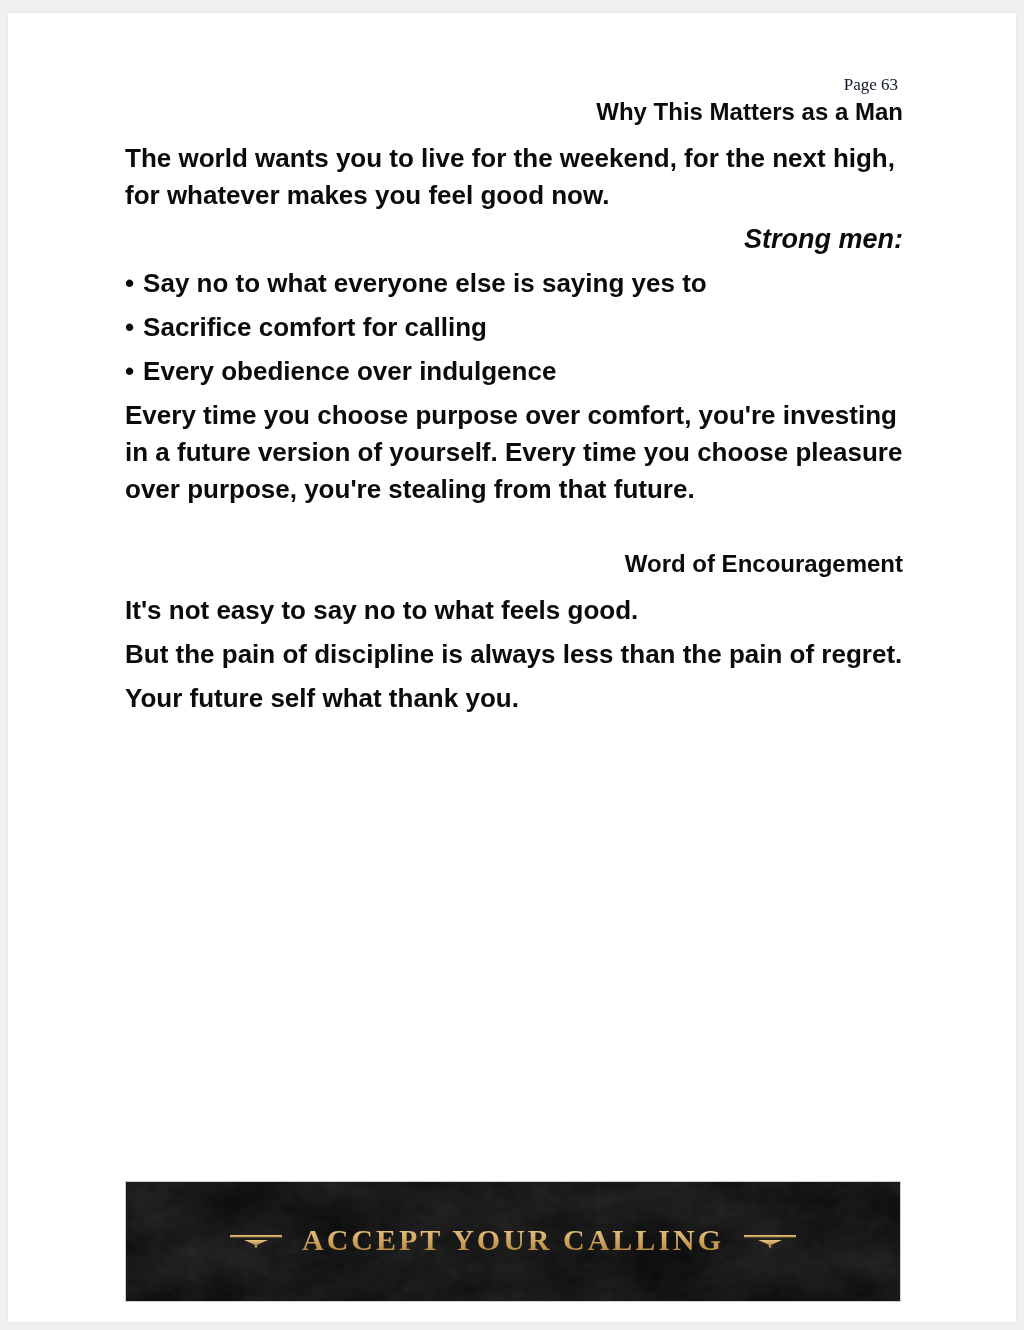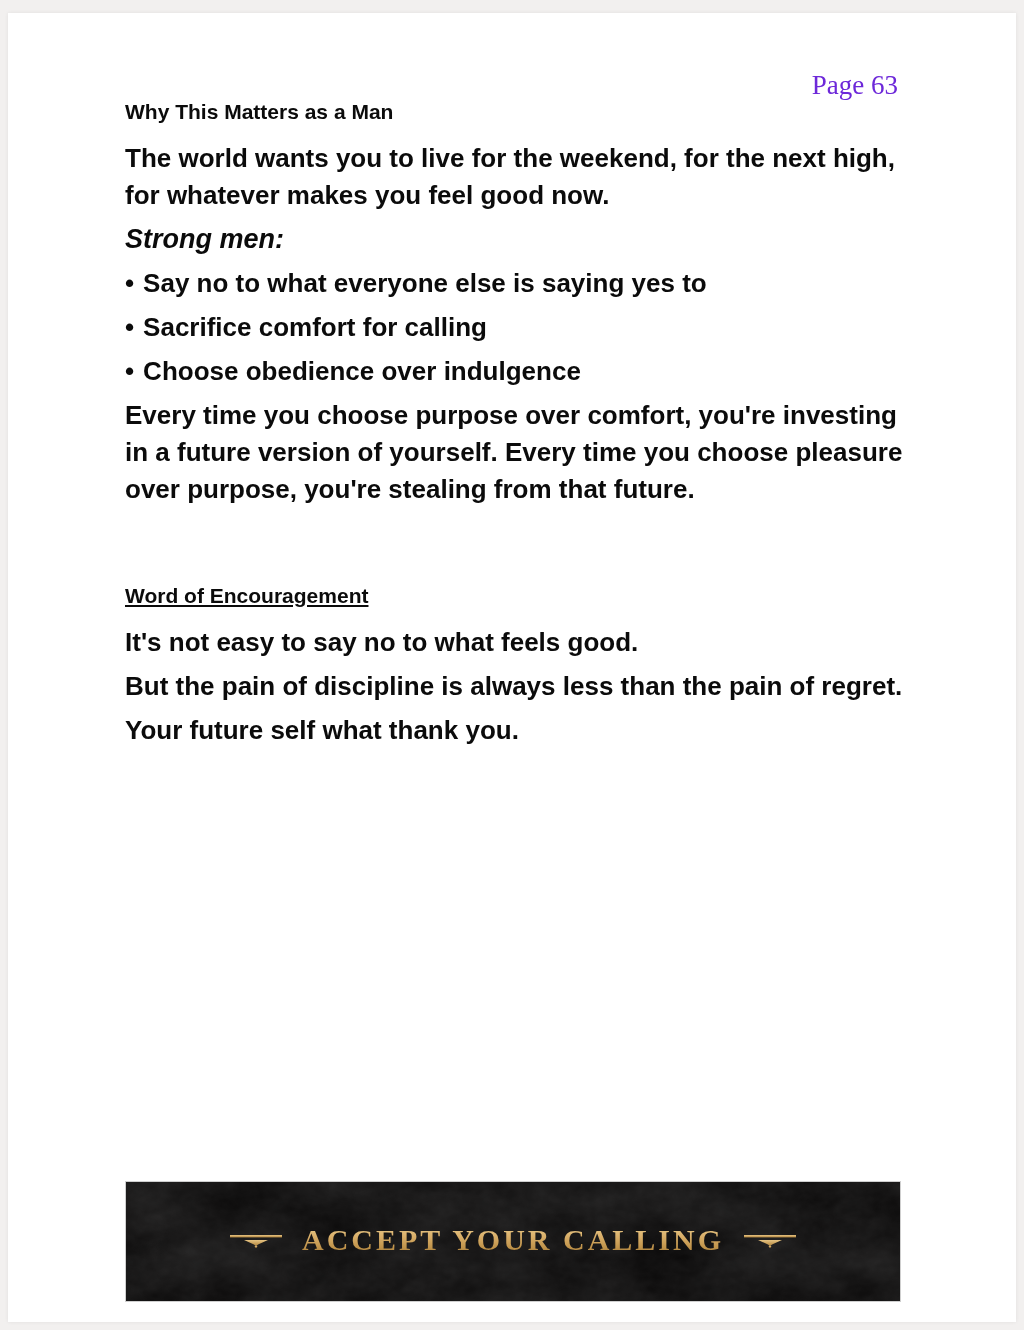--- a/index.html
+++ b/index.html
@@ -11,33 +11,33 @@
   }
   .canvas{position:relative;width:1024px;height:1330px;background:var(--canvas_bg,#f2f0ef);}
   .page{
     position:absolute;left:8px;top:13px;width:1008px;height:1309px;
     background:var(--page_bg,#ffffff);
     box-shadow:0 0 4px rgba(0,0,0,.07);
   }
   .page-number{
     position:absolute;top:60px;right:118px;
     font-family:"Liberation Serif",serif;
-    font-size:27px;line-height:24px;color:#6d28d9;
+    font-size:17px;line-height:24px;color:#0f172a;
   }
   .content{
     position:absolute;left:117px;top:83px;width:778px;
     color:var(--text,#0b0b0b);
     font-size:26px;line-height:37px;
   }
   h1,h2{
-    font-size:21px;line-height:32px;font-weight:700;margin:0 0 12px 0;color:var(--text,#0b0b0b);
+    font-size:24px;line-height:32px;font-weight:700;margin:0 0 12px 0;color:var(--text,#0b0b0b);text-align:right;
   }
-  h2{margin-top:72px;text-decoration:underline;}
+  h2{margin-top:40px;}
   .content p{margin:0 0 7px 0;font-weight:bold;}
-  .list-intro{font-weight:700;font-style:italic;font-size:27px;}
+  .list-intro{font-weight:700;font-style:italic;font-size:27px;text-align:right;}
   ul.bullets{list-style:none;margin:0;padding:0;}
   ul.bullets li{margin:0 0 7px 0;font-weight:bold;}
   .bullet{display:inline-block;margin-right:9px;}
   
   .banner{
     position:absolute;left:117px;bottom:20px;width:776px;height:121px;
     background:var(--banner_bg,#0c0b0b);
     border:1px solid #cfcfcf;box-sizing:border-box;
     overflow:hidden;
   }
@@ -73,21 +73,21 @@
       <p>The world wants you to live for the weekend, for the next high, for whatever makes you feel good now.</p>
       <p class="list-intro">Strong men:</p>
       <ul class="bullets">
         <li>
           <span class="bullet">•</span><span>Say no to what everyone else is saying yes to</span>
         </li>
         <li>
           <span class="bullet">•</span><span>Sacrifice comfort for calling</span>
         </li>
         <li>
-          <span class="bullet">•</span><span>Choose obedience over indulgence</span>
+          <span class="bullet">•</span><span>Every obedience over indulgence</span>
         </li>
       </ul>
       <p>Every time you choose purpose over comfort, you're investing in a future version of yourself. Every time you choose pleasure over purpose, you're stealing from that future.</p>
 
       <h2>Word of Encouragement</h2>
       <p>It's not easy to say no to what feels good.</p>
       <p>But the pain of discipline is always less than the pain of regret.</p>
       <p>Your future self what thank you.</p>
     </div>
 

